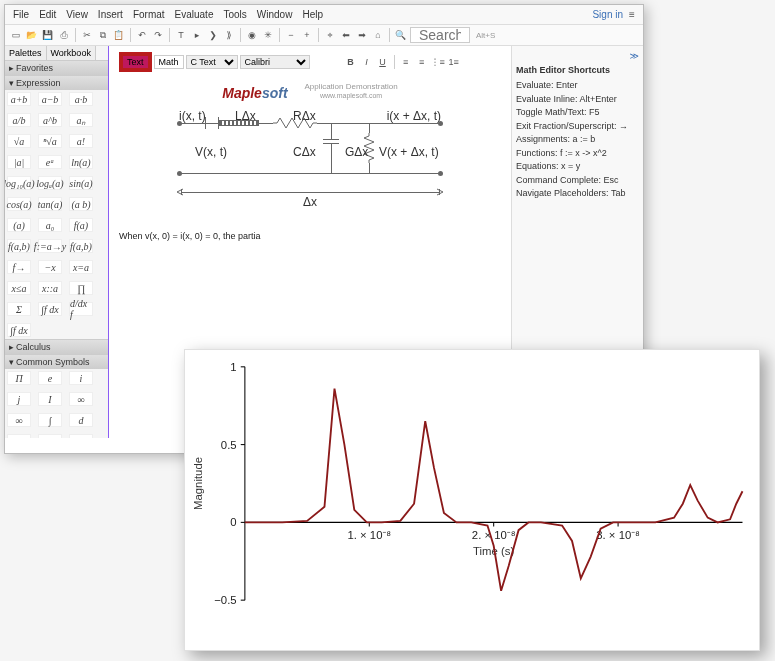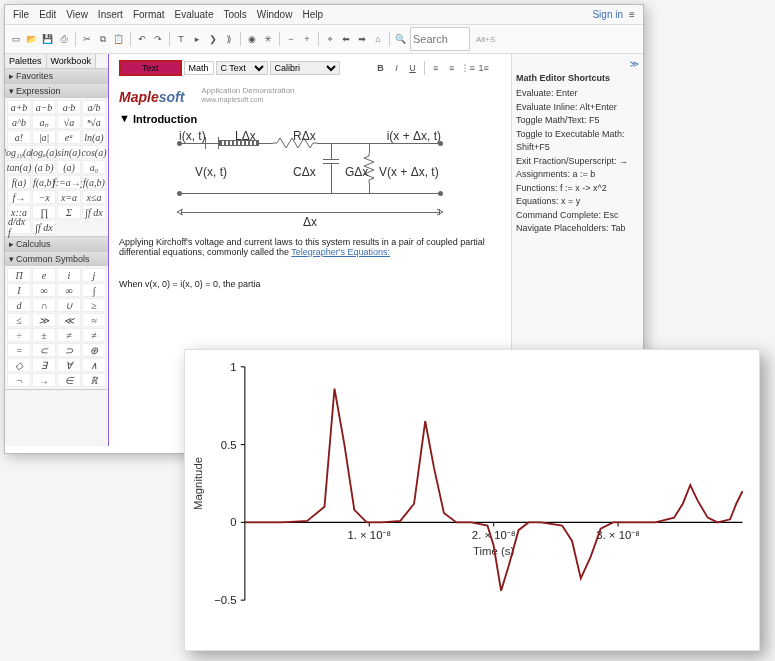--- a/index.html
+++ b/index.html
@@ -4,35 +4,35 @@
 <style>
 * { box-sizing: border-box; margin: 0; padding: 0; }
 body { font-family: "Segoe UI", Arial, sans-serif; font-size: 10px; background: #f5f5f5; position: relative; width: 775px; height: 661px; overflow: hidden; }
 .app-window { position: absolute; top: 4px; left: 4px; width: 640px; height: 450px; background: #fff; border: 1px solid #bbb; box-shadow: 3px 3px 12px rgba(0,0,0,0.25); }
 .menubar { display: flex; gap: 2px; padding: 2px 4px; border-bottom: 1px solid #ddd; font-size: 10px; background: #f8f8f8; align-items: center; }
 .menubar .mi { padding: 2px 4px; cursor: default; color: #333; }
 .menubar .signin { margin-left: auto; color: #3a6fb5; font-size: 10px; }
 .toolbar { display: flex; align-items: center; gap: 2px; padding: 2px 4px; border-bottom: 1px solid #ddd; background: #fafafa; font-size: 9px; }
 .tb-icon { width: 14px; height: 14px; display: inline-flex; align-items: center; justify-content: center; color: #555; border: 1px solid transparent; }
 .sep { width: 1px; height: 14px; background: #ccc; margin: 0 2px; }
-.search-box { width: 60px; height: 24px; border: 1px solid #ccc; font-size: 11px; padding: 0 2px; }
+.search-box { width: 60px; height: 16px; border: 1px solid #ccc; font-size: 14px; padding: 0 8px; }
 .body-area { display: flex; height: calc(100% - 56px); position: relative; }
 .left-palette { width: 104px; background: #f5f5f5; border-right: 1px solid #8b5cf6; overflow: hidden; font-size: 9px; }
 .pal-tabs { display: flex; font-size: 9px; border-bottom: 1px solid #ccc; }
 .pal-tab { padding: 2px 4px; border-right: 1px solid #ccc; background: #eee; }
 .pal-section { border-bottom: 1px solid #ccc; }
 .pal-header { background: linear-gradient(#e0e0e0,#cdcdcd); padding: 2px 4px; font-size: 9px; color: #333; display: flex; justify-content: space-between; }
-.pal-body { padding: 2px; display: flex; flex-wrap: wrap; gap: 1px; }
+.pal-body { padding: 2px; display: flex; flex-wrap: wrap; gap: 7px; }
 .pal-cell { width: 24px; height: 14px; display: flex; align-items: center; justify-content: center; font-family: "Cambria Math", serif; font-size: 10px; color: #444; border: 1px solid #eee; background: #fff; cursor: pointer; font-style: italic; }
 .doc-area { flex: 1; background: #fff; padding: 4px 10px 4px 10px; overflow: hidden; position: relative; }
 .right-panel { width: 132px; background: #f8f8f8; border-left: 1px solid #ddd; padding: 4px; font-size: 9px; color: #333; line-height: 1.5; }
 .right-panel .hdr { font-weight: bold; margin-bottom: 2px; }
 .fmt-bar { display: flex; gap: 2px; align-items: center; padding: 2px 0 4px; font-size: 9px; }
 .fmt-sel { height: 14px; border: 1px solid #ccc; font-size: 9px; }
-.doc-banner { text-align: left; margin: 6px 0 8px; }
+.doc-banner { text-align: center; margin: 6px 0 8px; }
 .logo-text { font-size: 14px; }
 .logo-m { color: #a01818; font-weight: bold; font-style: italic; }
 .logo-s { color: #4a6fa0; font-weight: bold; font-style: italic; }
 .banner-sub { font-size: 8px; color: #999; display: inline-block; margin-left: 14px; }
 .doc-title { text-align: center; font-size: 14px; font-weight: bold; margin: 6px 0 10px; color: #111; }
 .sec-head { font-weight: bold; font-size: 11px; margin: 4px 0; }
 .tri { display: inline-block; transform: translateY(-1px); }
 .doc-p { font-size: 9px; color: #222; margin: 4px 0 6px; }
 .doc-link { color: #3a6fb5; text-decoration: underline; }
 .circuit-box { width: 290px; height: 100px; margin: 4px auto 8px; background: #fff; position: relative; font-size: 8px; font-family: Arial; color: #333; }
@@ -189,40 +189,39 @@
             <div class="pal-cell">¬</div>
             <div class="pal-cell">→</div>
             <div class="pal-cell">∈</div>
             <div class="pal-cell">ℝ</div>
           </div>
       </div>
     </div>
 
     <div class="doc-area">
       <div class="fmt-bar">
-        <span style="border:2px solid #b91c1c;padding:1px 21px;background:#be185d">Text</span>
+        <span style="border:4px solid #b91c1c;padding:1px 4px;background:#be185d">Text</span>
         <span style="border:1px solid #ccc;padding:1px 4px">Math</span>
         <select class="fmt-sel" style="width:52px"><option>C Text</option></select>
         <select class="fmt-sel" style="width:70px"><option>Calibri</option></select>
         <span style="width:30px"></span>
         <span class="tb-icon" style="font-weight:bold">B</span>
         <span class="tb-icon" style="font-style:italic">I</span>
         <span class="tb-icon" style="text-decoration:underline">U</span>
         <span class="sep"></span>
         <span class="tb-icon">≡</span>
         <span class="tb-icon">≡</span>
         <span class="tb-icon">⋮≡</span>
         <span class="tb-icon">1≡</span>
       </div>
 
       <div class="doc-banner">
         <span class="logo-text"><span class="logo-m">Maple</span><span class="logo-s">soft</span></span>
         <span class="banner-sub"><span>Application Demonstration</span><br><span style="font-size:7px">www.maplesoft.com</span></span>
       </div>
-      <div class="sec-head"><span class="tri">▼</span> <span>Introduction</span></div>
 
       <div class="circuit-box">
         <div class="clabel" style="left:14px;top:0">i(x, t)</div>
         <div class="clabel" style="left:70px;top:0">LΔx</div>
         <div class="clabel" style="left:128px;top:0">RΔx</div>
         <div class="clabel" style="right:14px;top:0">i(x + Δx, t)</div>
         <div class="node" style="left:12px;top:12px"></div>
         <div class="wire" style="left:16px;top:14px;width:24px;height:1px"></div>
         <div style="position:absolute;left:40px;top:8px;width:14px;height:12px;border-left:1px solid #666;border-right:1px solid #666;">
           <div class="wire" style="left:0;top:6px;width:14px;height:1px"></div>
@@ -255,32 +254,30 @@
         <div class="wire" style="left:274px;top:80px;width:1px;height:6px"></div>
         <div class="clabel" style="left:138px;top:86px">Δx</div>
         <svg style="position:absolute;left:10px;top:78px" width="10" height="10">
             <path d="M8 2 L2 5 L8 8" stroke="#666" fill="none"></path>
           </svg>
         <svg style="position:absolute;left:270px;top:78px" width="10" height="10">
             <path d="M2 2 L8 5 L2 8" stroke="#666" fill="none"></path>
           </svg>
       </div>
 
-      <p class="doc-p"><span>Applying Kirchoff's voltage and current laws to this system results in a pair of coupled partial differential equations, commonly called the </span><a class="doc-link">Telegrapher's Equations:</a></p>
       <p class="doc-p" style="margin-top:22px">When v(x, 0) = i(x, 0) = 0, the partia</p>
     </div>
 
     <div class="right-panel">
       <div style="text-align:right;color:#3a6fb5">≫</div>
       <div class="hdr">Math Editor Shortcuts</div>
       <div id="shortcut-list">
           <div>Evaluate:  Enter</div>
           <div>Evaluate Inline:  Alt+Enter</div>
           <div>Toggle Math/Text:  F5</div>
-          <div>Toggle to Executable Math:  Shift+F5</div>
           <div>Exit Fraction/Superscript:  →</div>
           <div>Assignments:  a := b</div>
           <div>Functions:  f := x -&gt; x^2</div>
           <div>Equations:  x = y</div>
           <div>Command Complete:  Esc</div>
           <div>Navigate Placeholders:  Tab</div>
         </div>
     </div>
   </div>
 </div>

